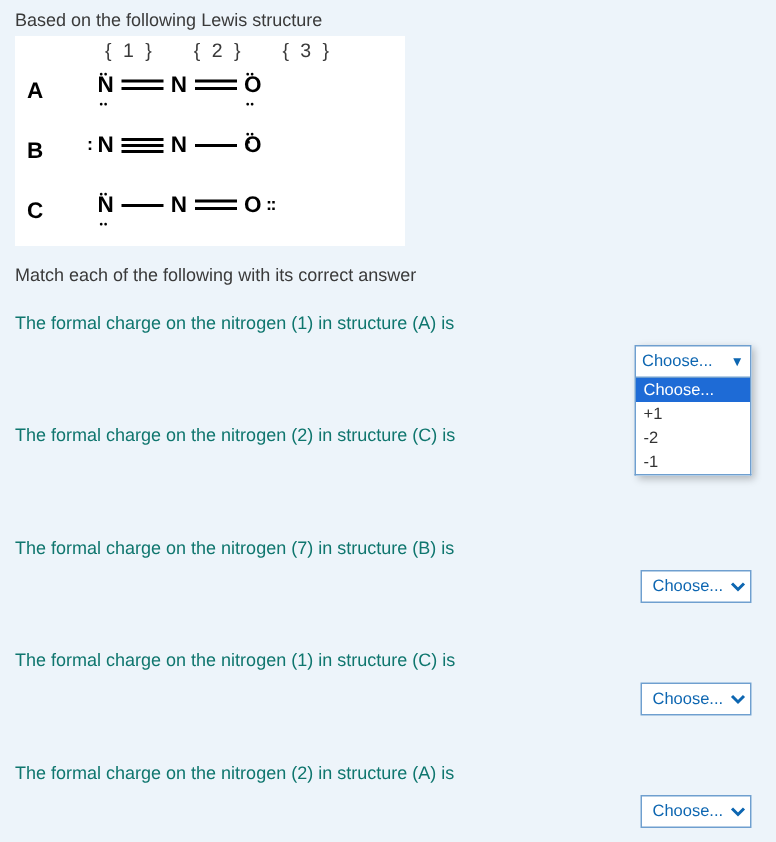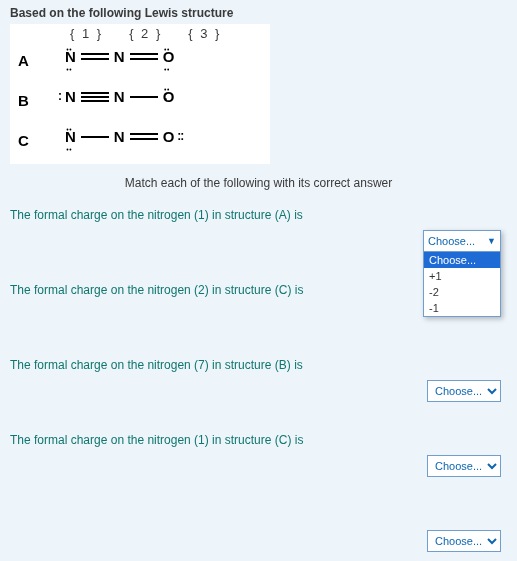--- a/index.html
+++ b/index.html
@@ -6,21 +6,21 @@
   body {
     font-family: Arial, Helvetica, sans-serif;
     background: #edf4fa;
     width: 517px;
     height: 561px;
     overflow: hidden;
     font-size: 12px;
     color: #3a3a3a;
     padding: 6px 10px;
   }
-  .intro { margin-bottom: 4px; font-weight: bold; }
+  .intro { margin-bottom: 4px; }
   .lewis-box {
     background: #ffffff;
     width: 260px;
     height: 140px;
     position: relative;
     margin-bottom: 10px;
     font-family: Arial, sans-serif;
   }
   .lewis-box .header-row {
     position: absolute; top: 2px; left: 60px;
@@ -46,21 +46,21 @@
   .atom { position: relative; display: inline-block; font-size: 15px; }
   .dots-left::before { content: ":"; position: absolute; left: -7px; top: 1px; font-size: 12px; }
   .dots-top::before { content: "‥"; position: absolute; left: 1px; top: -10px; font-size: 11px; letter-spacing: -2px; }
   .dots-bot::after { content: "‥"; position: absolute; left: 1px; bottom: -8px; font-size: 11px; letter-spacing: -2px; }
   .dots-right::after { content: ":"; position: absolute; right: -7px; top: 1px; font-size: 12px; }
   .bond-single { display: inline-block; width: 28px; height: 2px; background: #000; margin: 0 5px; }
   .bond-double { display: inline-flex; flex-direction: column; gap: 3px; margin: 0 5px; }
   .bond-double span { display: block; width: 28px; height: 2px; background: #000; }
   .bond-triple { display: inline-flex; flex-direction: column; gap: 2px; margin: 0 5px; }
   .bond-triple span { display: block; width: 28px; height: 2px; background: #000; }
-  .match-intro { margin: 12px 0 18px 0; text-align: center; }
+  .match-intro { margin: 12px 0 18px 0; }
   .question-block { height: 75px; position: relative; }
   .question-text { color: #0f766e; }
   .select-wrap {
     position: absolute; right: 6px; top: 22px;
   }
   select {
     width: 74px; height: 22px;
     border: 1px solid #6f9fcf;
     background: #fff;
     color: #0d66b1;
@@ -190,18 +190,19 @@
 <div class="question-block">
   <div class="question-text">The formal charge on the nitrogen (1) in structure (C) is</div>
   <div class="select-wrap">
     <select>
       <option>Choose...</option>
     </select>
   </div>
 </div>
 
 <div class="question-block">
+  <div class="question-text">The formal charge on the nitrogen (2) in structure (A) is</div>
   <div class="select-wrap">
     <select>
       <option>Choose...</option>
     </select>
   </div>
 </div>
 
 </body></html>

